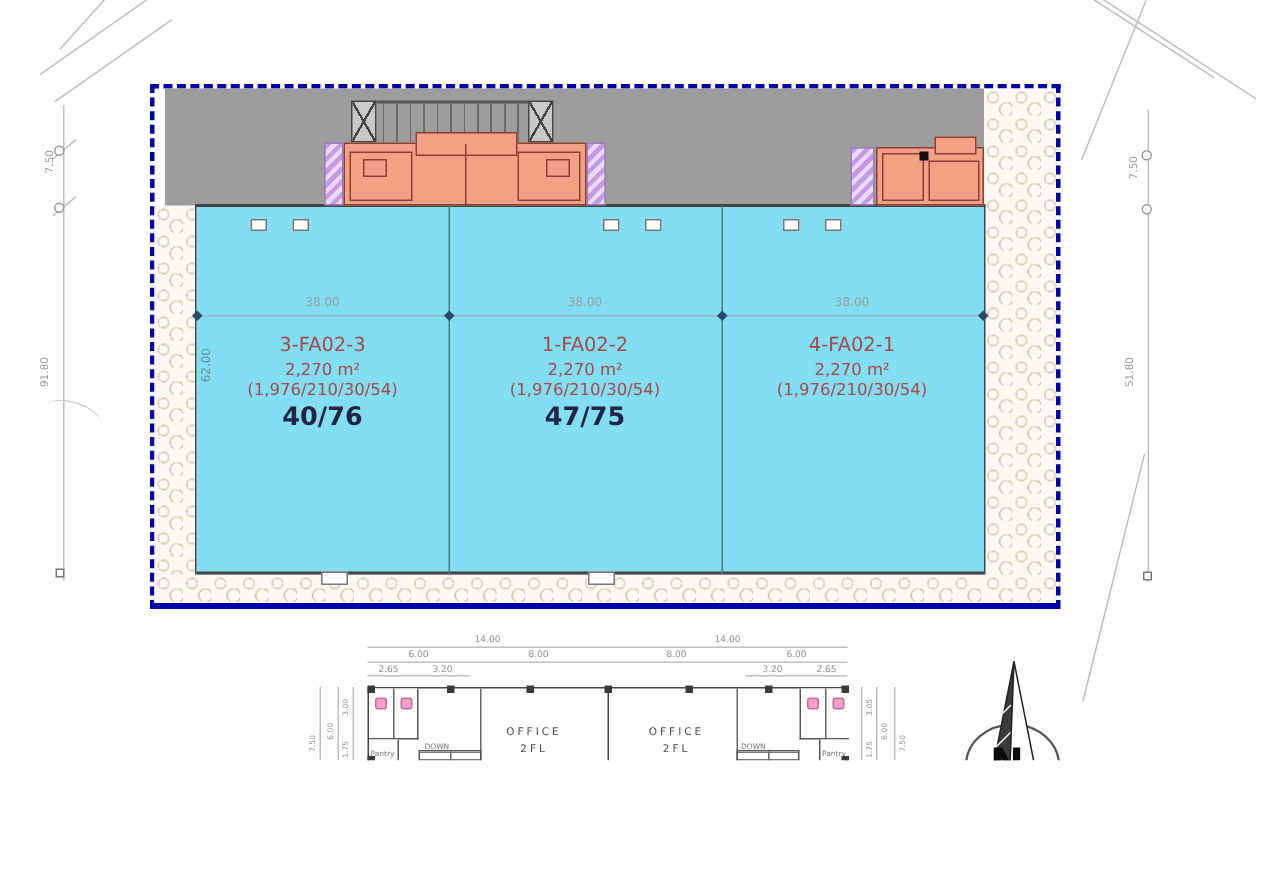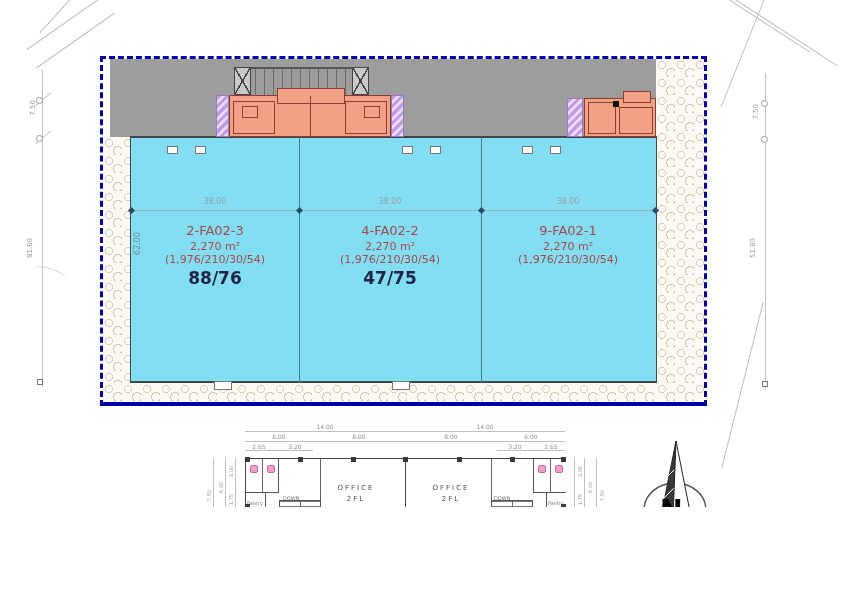--- a/index.html
+++ b/index.html
@@ -106,33 +106,33 @@
   <div class="abs" style="left:297px;top:208px;width:5px;height:5px;background:#2a4a6a;transform:rotate(45deg);"></div>
   <div class="abs" style="left:479px;top:208px;width:5px;height:5px;background:#2a4a6a;transform:rotate(45deg);"></div>
   <div class="abs" style="left:129px;top:208px;width:5px;height:5px;background:#2a4a6a;transform:rotate(45deg);"></div>
   <div class="abs" style="left:653px;top:208px;width:5px;height:5px;background:#2a4a6a;transform:rotate(45deg);"></div>
   <div class="abs dimtext" style="left:180px;top:197px;width:70px;">38.00</div>
   <div class="abs dimtext" style="left:355px;top:197px;width:70px;">38.00</div>
   <div class="abs dimtext" style="left:533px;top:197px;width:70px;">38.00</div>
   <div class="abs vtext" style="left:133px;top:232px;font-size:8px;color:#6a8a9a;">62.00</div>
 
   <div class="abs unit" style="left:140px;top:223px;width:150px;">
-    <div class="uid">2-FA02-3</div>
+    <div class="uid">3-FA02-3</div>
     <div class="uarea">2,270 m²</div>
     <div class="ubrk">(1,976/210/30/54)</div>
-    <div class="unum">88/76</div>
+    <div class="unum">40/76</div>
   </div>
   <div class="abs unit" style="left:315px;top:223px;width:150px;">
-    <div class="uid">4-FA02-2</div>
+    <div class="uid">1-FA02-2</div>
     <div class="uarea">2,270 m²</div>
     <div class="ubrk">(1,976/210/30/54)</div>
     <div class="unum">47/75</div>
   </div>
   <div class="abs unit" style="left:493px;top:223px;width:150px;">
-    <div class="uid">9-FA02-1</div>
+    <div class="uid">4-FA02-1</div>
     <div class="uarea">2,270 m²</div>
     <div class="ubrk">(1,976/210/30/54)</div>
   </div>
 
   <div class="abs canopy" style="left:237px;top:67px;width:131px;height:28px;"></div>
   <div class="abs xbox" style="left:234px;top:67px;width:17px;height:28px;"></div>
   <div class="abs xbox" style="left:352px;top:67px;width:17px;height:28px;"></div>
 
   <div class="abs office" style="left:229px;top:95px;width:162px;height:42px;">
     <div class="abs odetail" style="left:3px;top:5px;width:42px;height:33px;"></div>

